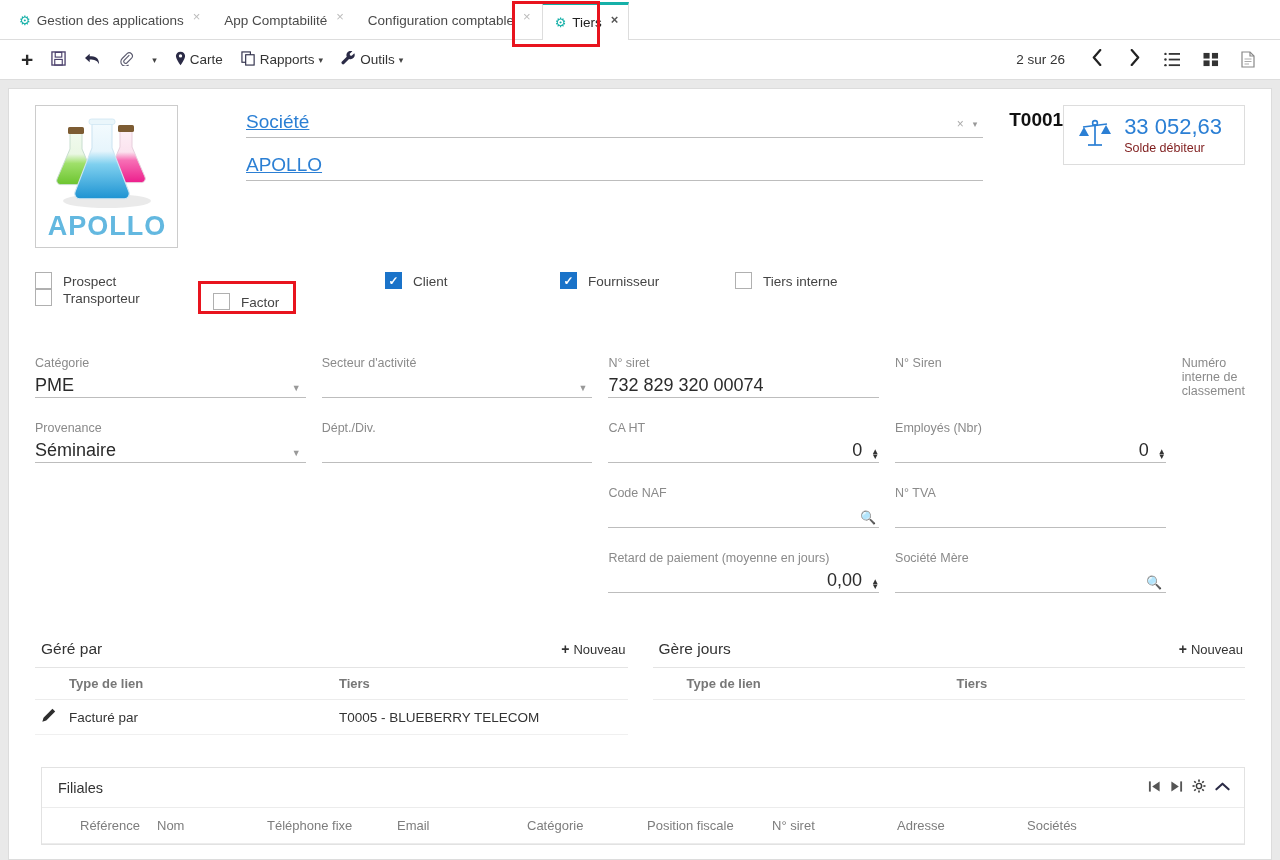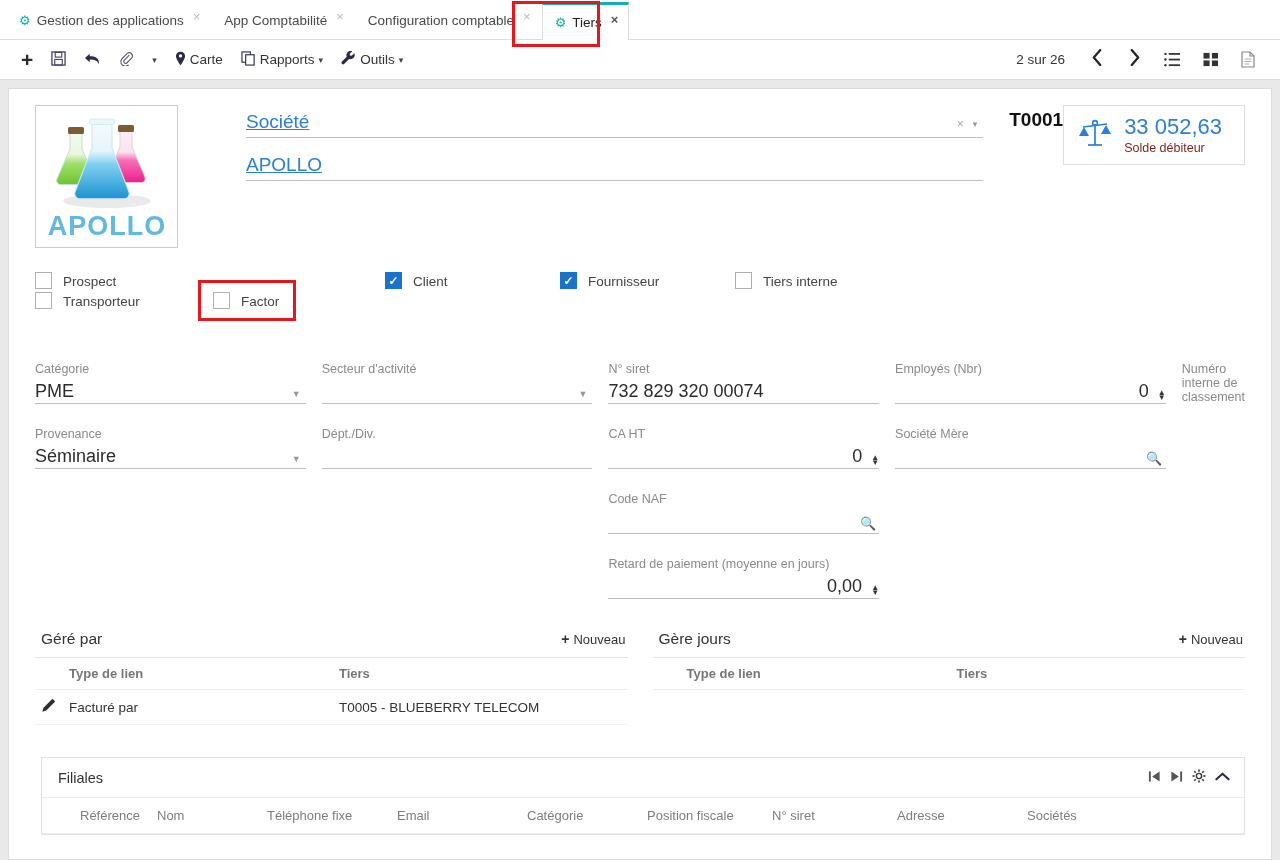--- a/index.html
+++ b/index.html
@@ -174,21 +174,21 @@
     background: #fff;
     flex: 0 0 auto;
     display: flex; align-items: center; justify-content: center;
   }
   .cbox.checked {
     background: #1a73c9; border-color: #1a73c9;
     color: #fff; font-size: 12px; font-weight: bold;
   }
   .cb-highlight {
     border: 3px solid #e8141e;
-    padding: 9px 14px 9px 12px;
+    padding: 9px 14px 1px 12px;
     margin-left: -12px;
     margin-top: -9px;
     margin-bottom: -9px;
   }
 
   
   .section-title {
     font-size: 15.5px; color: #333;
     padding: 0 0 9px 6px;
     border-bottom: 1px solid #e4e4e4;
@@ -217,21 +217,21 @@
     font-size: 9px; color: #999;
   }
   .spin {
     display: inline-flex; flex-direction: column;
     line-height: 5px; font-size: 8px; color: #333;
     margin-left: 5px; padding-bottom: 2px;
   }
   .srch { position: absolute; right: 3px; bottom: 2px; color: #888; font-size: 13px; }
 
   
-  .linkcols { display: flex; margin-top: 8px; justify-content: center; }
+  .linkcols { display: flex; margin-top: 24px; justify-content: center; }
   .linkcol { width: 607px; }
   .linkcol + .linkcol { margin-left: 25px; }
   .linkhead {
     display: flex; align-items: baseline;
     border-bottom: 1px solid #e4e4e4;
     padding: 0 2px 9px 6px;
   }
   .linkhead h3 { font-size: 15.5px; font-weight: normal; color: #333; margin: 0; }
   .newbtn {
     margin-left: auto; font-size: 13px; color: #333;
@@ -591,27 +591,39 @@
               <span class="spin">
                   <span>▲</span>
                   <span>▼</span>
                 </span>
             </div>
           </div>
         </div>
 
         <div class="col" style="width:310px;padding-right:16px">
           <div class="fld">
+            <span class="lbl">N° Siren</span>
+            <div class="line noline">
+              <span class="v"></span>
+            </div>
+          </div>
+          <div class="fld">
             <span class="lbl">Employés (Nbr)</span>
             <div class="line">
               <span class="v right">0</span>
               <span class="spin">
                   <span>▲</span>
                   <span>▼</span>
                 </span>
+            </div>
+          </div>
+          <div class="fld">
+            <span class="lbl">N° TVA</span>
+            <div class="line">
+              <span class="v"></span>
             </div>
           </div>
           <div class="fld">
             <span class="lbl">Société Mère</span>
             <div class="line">
               <span class="v"></span>
               <span class="srch">🔍</span>
             </div>
           </div>
         </div>

